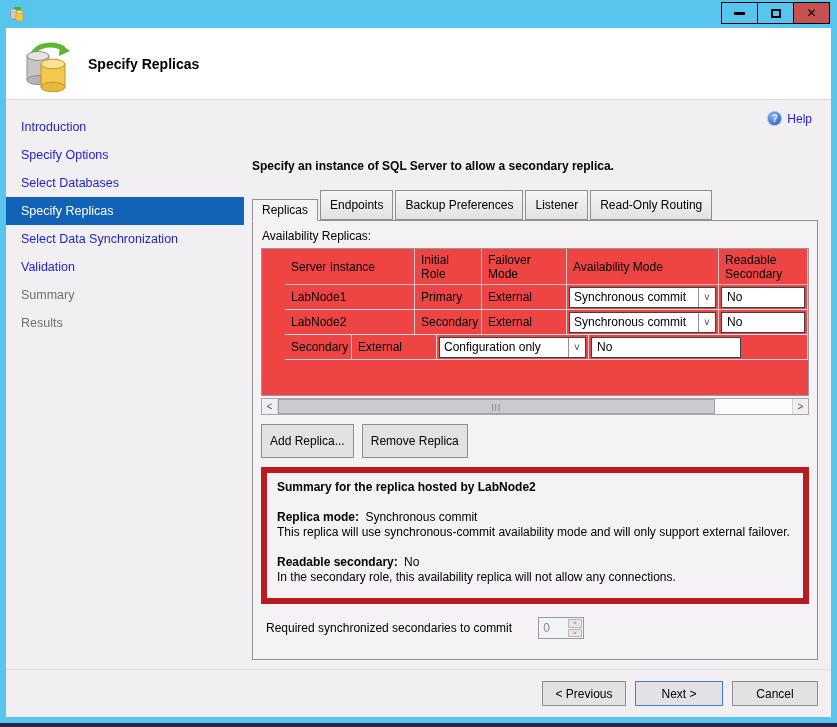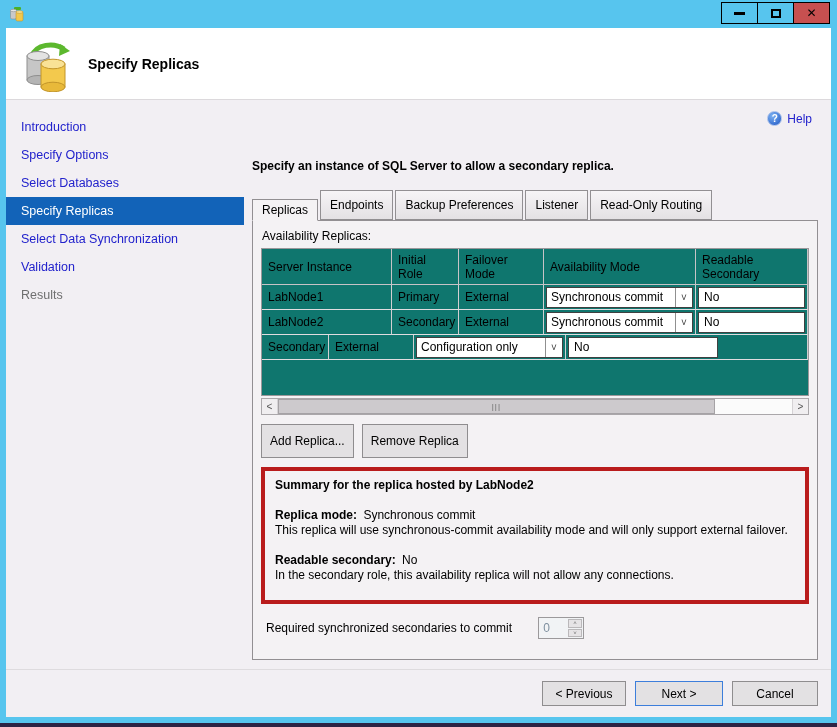--- a/index.html
+++ b/index.html
@@ -44,21 +44,21 @@
   .instruction { font-weight:bold; padding-top:59px; }
   
   .tabs { display:flex; align-items:flex-end; margin-top:17px; position:relative; z-index:2; }
   .tab { height:30px; padding:0 9px; margin-right:2px; display:flex; align-items:center;
          background:linear-gradient(#f6f4f6,#e4e1e4); border:1px solid #928f92; cursor:pointer; }
   .tab.active { height:22px; background:#f4f2f4; border-bottom:1px solid #f4f2f4; margin-bottom:-1px; cursor:default; }
   .tab-panel { position:relative; z-index:1; border:1px solid #928f92; background:#f4f2f4;
                height:440px; padding:5px 8px 0 8px; }
   .grid-label { margin:3px 0 5px 1px; }
   
-  .grid { border:1px solid #9a979a; background:#0f766e; height:148px; overflow:hidden; }
+  .grid { border:1px solid #9a979a; background:#ef4444; height:148px; overflow:hidden;padding-left:23px; }
   .grow { display:flex; }
   .grow.hdr-row { height:36px; border-bottom:1px solid #c6c3c6; }
   .grow.data-row { height:25px; }
   .gc { flex:0 0 auto; padding:2px 6px; display:flex; align-items:center;
         border-right:1px solid #d2cfd2; overflow:hidden; white-space:pre-line; }
   .hdr-row .gc { border-right:1px solid #c6c3c6; line-height:14px; }
   .c1 { width:130px; } .c2 { width:67px; } .c3 { width:85px; } .c4 { width:152px; }
   .c5 { flex:1 1 auto; min-width:0; }
   .data-row .gc { border-bottom:1px solid #e0dde0; white-space:nowrap; }
   .cell-combo { padding:1px 2px; }
@@ -79,21 +79,21 @@
               align-items:center; justify-content:center; font-size:8px; color:#6a6a6a;
               letter-spacing:1px; cursor:grab; }
   .sb-space { flex:1; }
   
   .btn { background:#e3e1e3; border:1px solid #8f8d8f; font-size:12px;
          display:flex; align-items:center; justify-content:center; cursor:pointer;
          font-family:"Liberation Sans","DejaVu Sans",sans-serif; }
   .action-row { margin-top:9px; display:flex; gap:8px; }
   .action-row .btn { height:34px; padding:0 8px; }
   
-  .sumbox { margin-top:9px; border:4px solid #b91c1c; height:137px; padding:7px 10px;
+  .sumbox { margin-top:9px; border:6px solid #b91c1c; height:137px; padding:7px 10px;
             line-height:15px; overflow:hidden; }
   .sum-title { font-weight:bold; margin-bottom:15px; }
   .sum-block { margin-bottom:15px; }
   .sum-label { font-weight:bold; }
   .sum-val { margin-left:3px; }
   
   .commit-row { margin-top:13px; display:flex; align-items:center; padding-left:5px;gap:15px; }
   .spinner { margin-left:11px; width:46px; height:22px; border:1px solid #9b999b;
              background:#f1f3f5; display:flex; }
   .spin-value { flex:1; color:#7e909f; padding:3px 0 0 4px; }
@@ -168,20 +168,23 @@
           <div class="side-item selected">
               <span>Specify Replicas</span>
             </div>
           <div class="side-item link">
               <span>Select Data Synchronization</span>
             </div>
           <div class="side-item link">
               <span>Validation</span>
             </div>
           <div class="side-item disabled">
+              <span>Summary</span>
+            </div>
+          <div class="side-item disabled">
               <span>Results</span>
             </div>
         </div>
 
         <div class="main">
           <div class="help-link">
             <span class="help-icon">?</span>
             <span>Help</span>
           </div>
 

